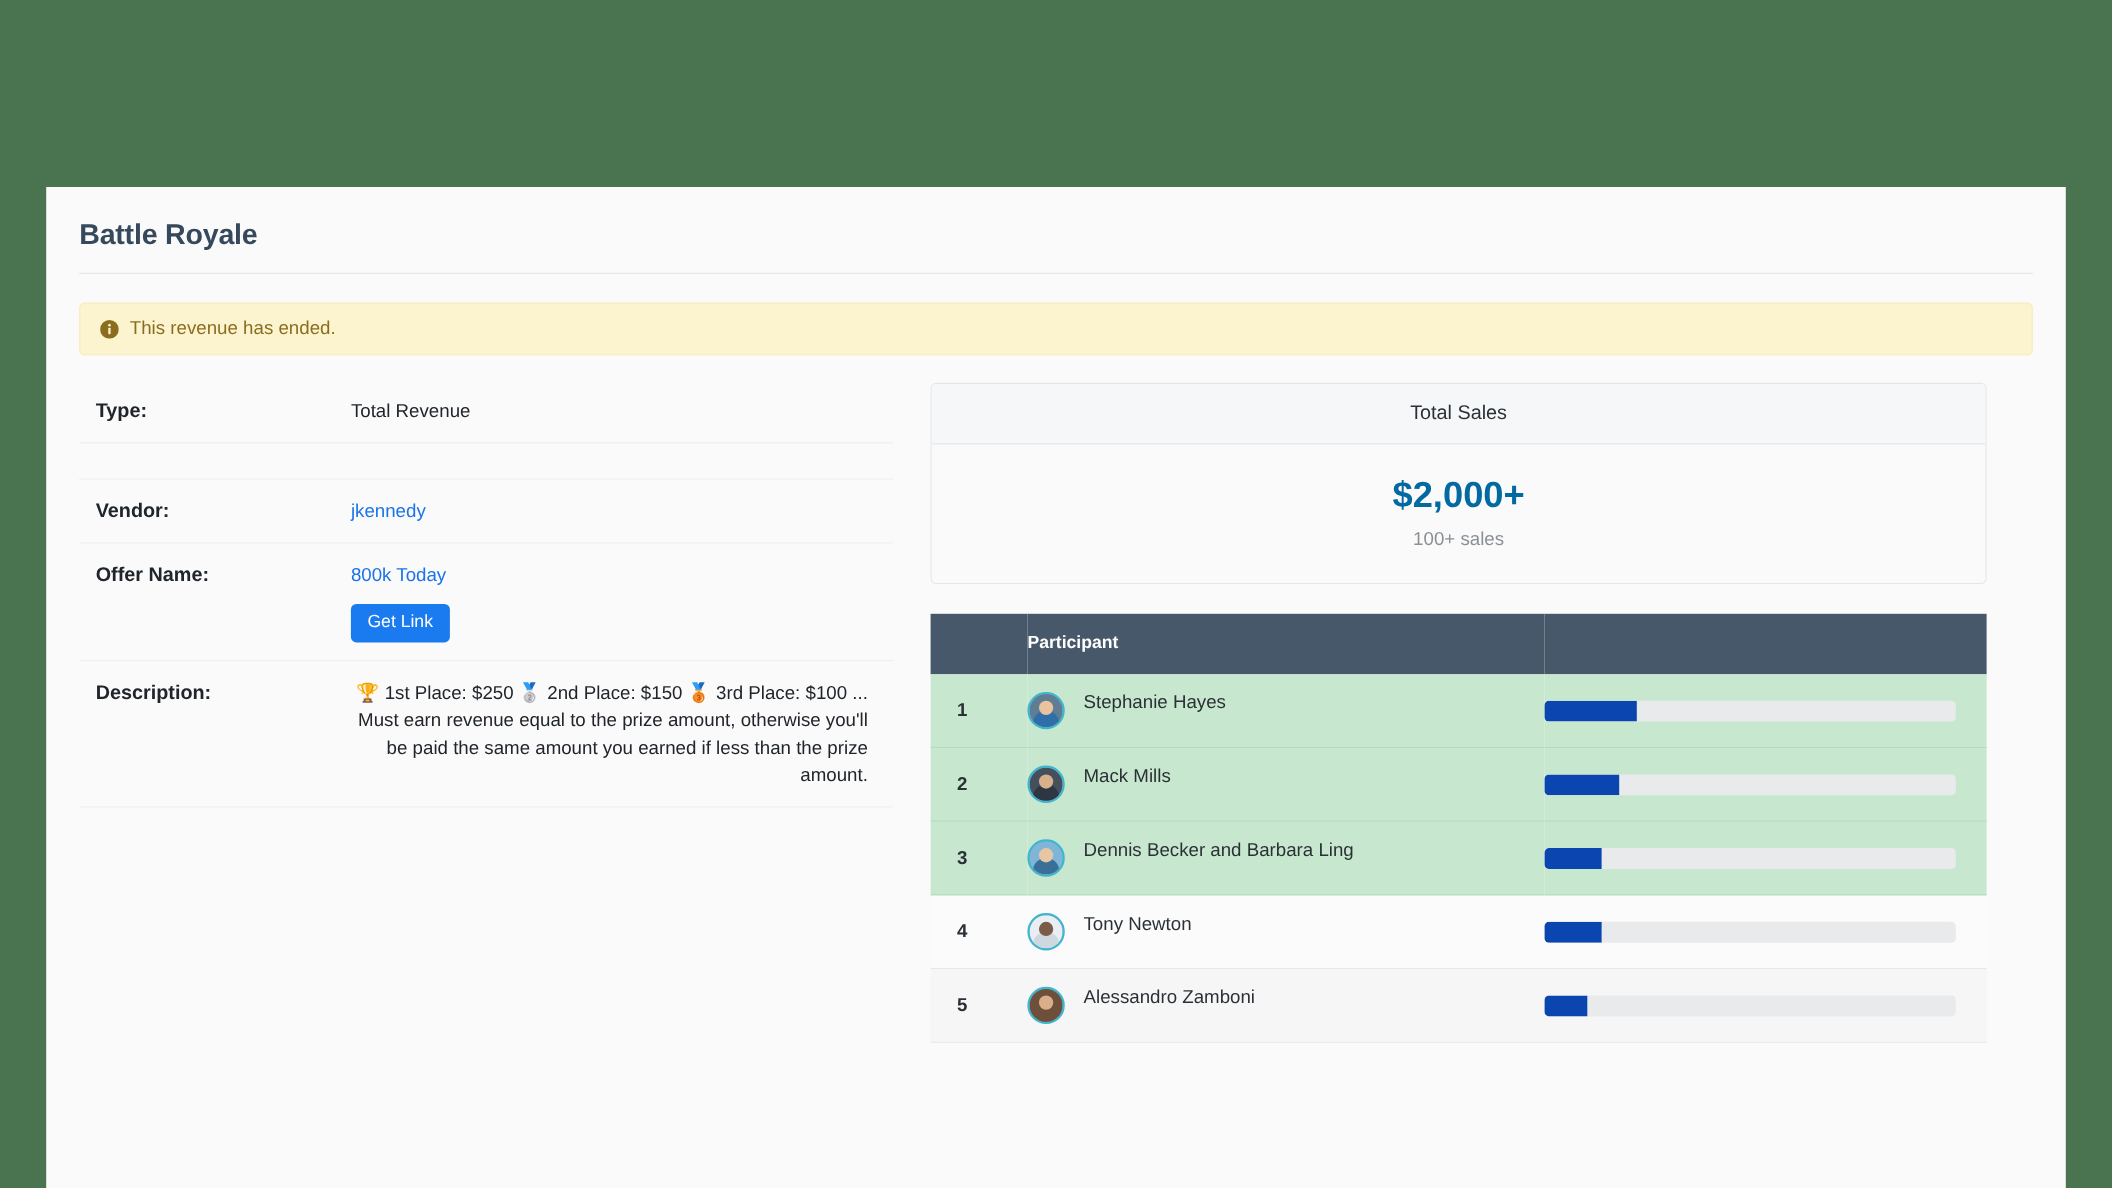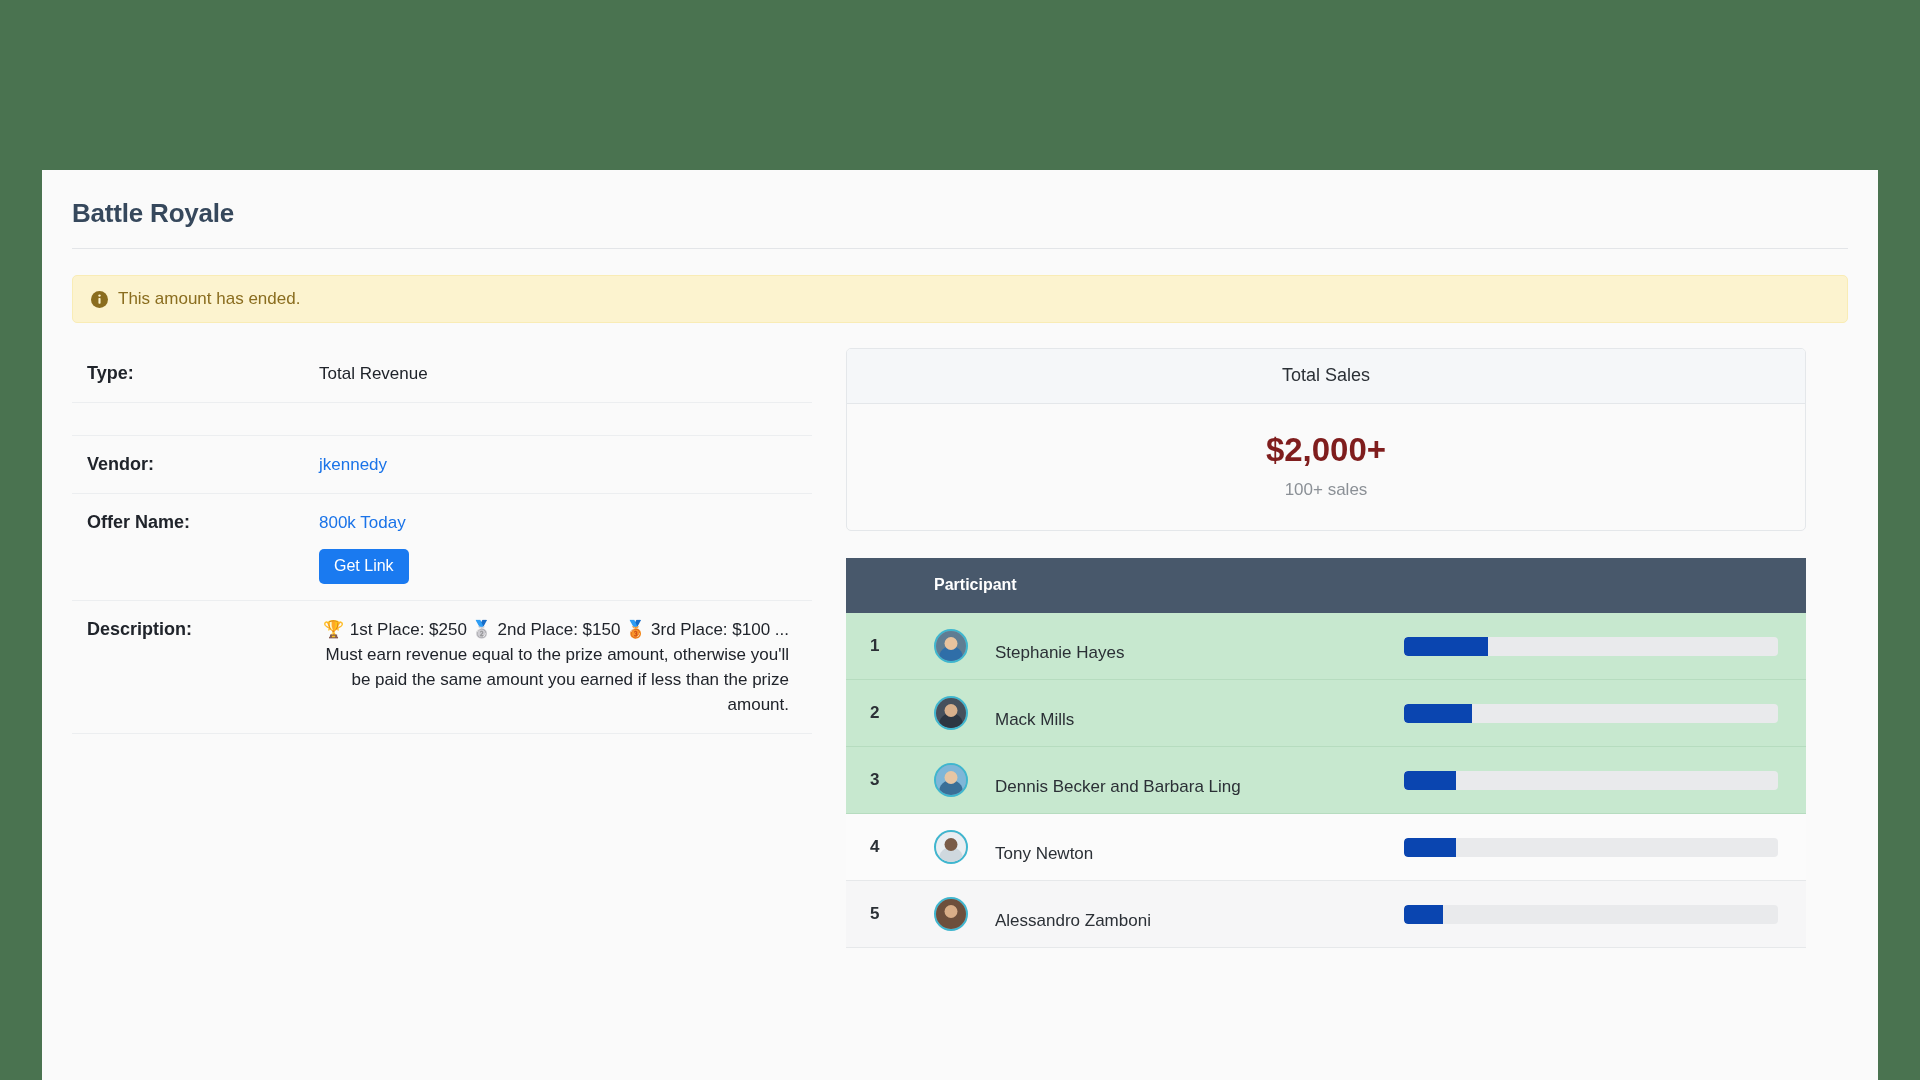--- a/index.html
+++ b/index.html
@@ -161,21 +161,21 @@
     color: #2b3036;
     padding: 16px 10px 17px 10px;
   }
   .stat-card-body {
     text-align: center;
     padding: 28px 10px 30px 10px;
   }
   .stat-value {
     font-size: 33px;
     font-weight: bold;
-    color: #7f1d1d;
+    color: #0369a1;
     line-height: 1.1;
     margin-bottom: 12px;
   }
   .stat-sub {
     font-size: 17px;
     color: #8b9096;
   }
 
   
   .board {
@@ -211,21 +211,21 @@
   .cell-rank {
     font-size: 17px;
     font-weight: bold;
     color: #2b3036;
     padding-left: 24px !important;
   }
   .cell-part {
     font-size: 17px;
     color: #2b3036;
   }
-  .part-wrap { display: flex; align-items: flex-end; gap: 27px; }
+  .part-wrap { display: flex; align-items: flex-start; gap: 17px; }
 
   .avatar {
     width: 34px;
     height: 34px;
     flex: 0 0 34px;
     border-radius: 50%;
     border: 2px solid #3fb6cf;
     overflow: hidden;
     position: relative;
     background: #93a7b5;
@@ -270,21 +270,21 @@
     <div class="title-rule"></div>
 
     <div class="alert">
       <span class="info-icon">
         <svg width="17" height="17" viewBox="0 0 16 16" aria-hidden="true">
           <circle cx="8" cy="8" r="8" fill="#8a6d1f"></circle>
           <rect x="7" y="6.6" width="2" height="5.4" rx="0.6" fill="#fcf3cf"></rect>
           <circle cx="8" cy="4.3" r="1.1" fill="#fcf3cf"></circle>
         </svg>
       </span>
-      <span>This amount has ended.</span>
+      <span>This revenue has ended.</span>
     </div>
 
     <div class="body-cols">
 
       <div class="col-left">
 
         <div class="drow">
           <div class="dlabel">Type:</div>
           <div class="dvalue">Total Revenue</div>
         </div>

